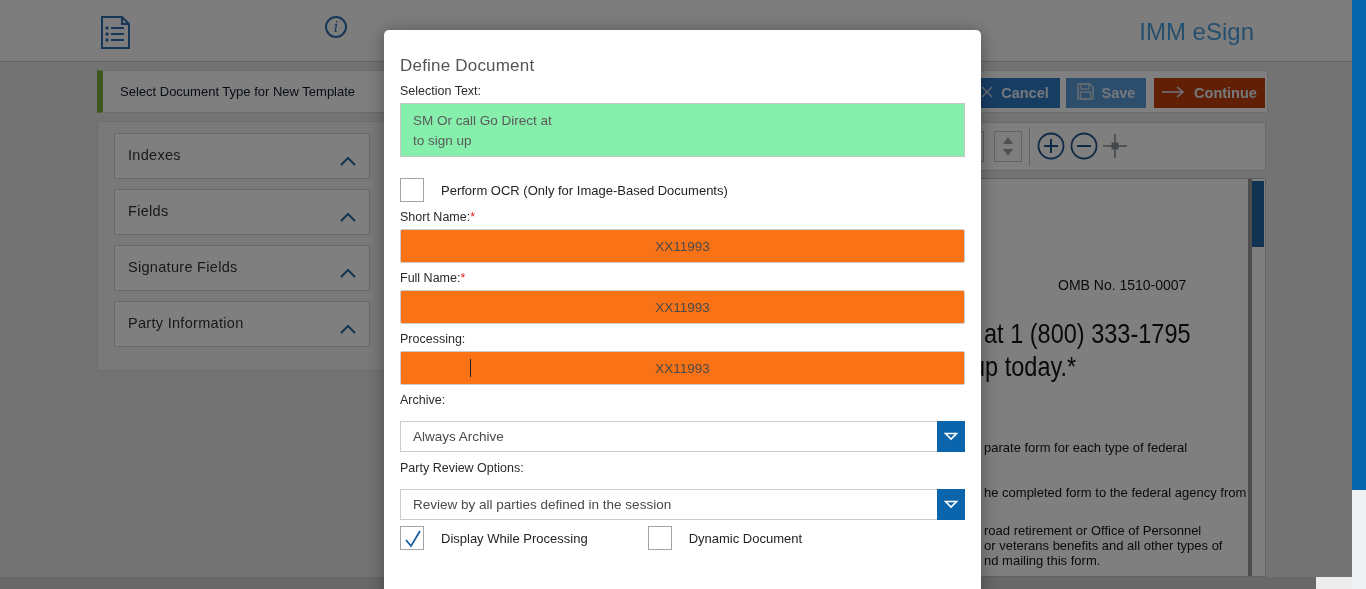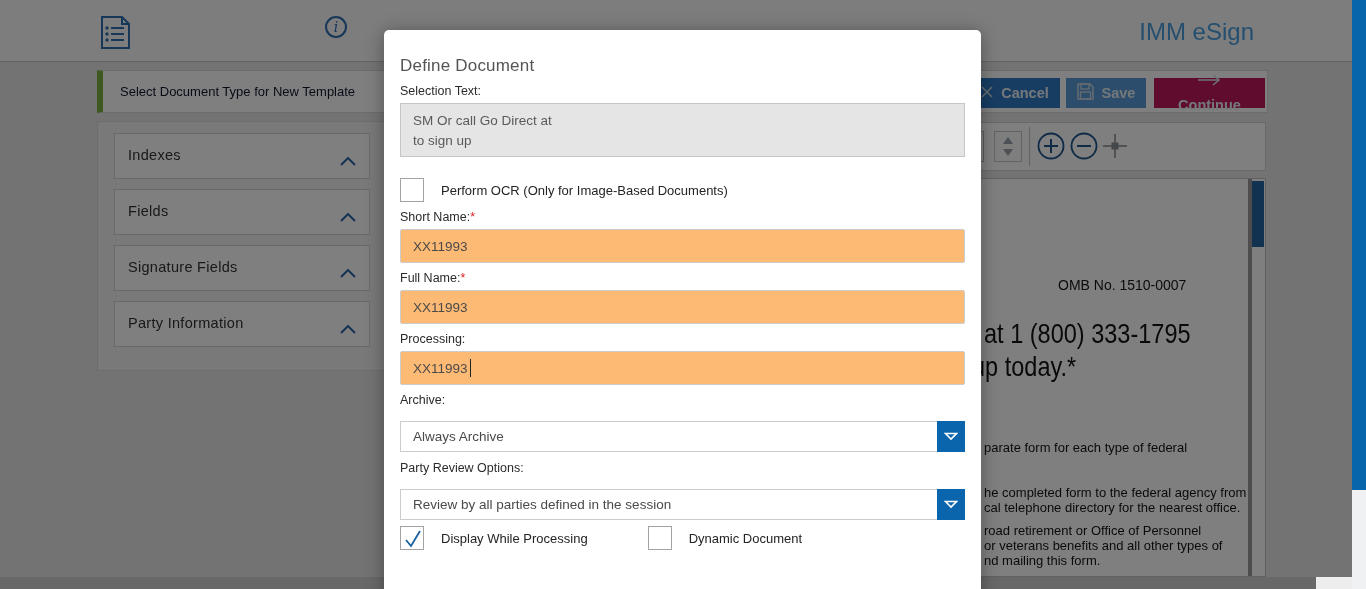--- a/index.html
+++ b/index.html
@@ -27,21 +27,21 @@
   .acc-item { position:absolute; left:16px; width:256px; height:46px; background:#fff;
               border:1px solid #d2d2d2; }
   .acc-item .lbl { position:absolute; left:13px; top:13px; font-size:14.5px; color:#333; letter-spacing:.3px; }
   .acc-item .chev { position:absolute; right:13px; top:18px; }
   .acc-1{top:11px} .acc-2{top:67px} .acc-3{top:123px} .acc-4{top:179px}
 
   .btn { position:absolute; top:78px; height:30px; color:#e9f0f7; font-size:14.5px; font-weight:700;
          display:flex; align-items:center; justify-content:center; gap:8px; }
   .btn-cancel { left:970px; width:90px;  background:#2e7ac6;text-align:center; }
   .btn-save   { left:1066px; width:80px; background:#589ad8; }
-  .btn-cont   { left:1154px; width:111px; background:#be185d;flex-direction:column; }
+  .btn-cont   { left:1154px; width:111px; background:#c2410c; }
 
   .preview-toolbar { position:absolute; left:960px; top:122px; width:306px; height:49px;
                      background:#fff; border:1px solid #d2d2d2; }
   .tb-input-frag { position:absolute; left:-10px; top:8px; width:33px; height:31px;
                    background:#fdfdfd; border:1px solid #b9b9b9; }
   .tb-spinner { position:absolute; left:33px; top:8px; width:28px; height:31px;
                 background:#fdfdfd; border:1px solid #c9c9c9; }
   .tb-spinner .up, .tb-spinner .dn { position:absolute; left:8px; width:0; height:0;
                 border-left:5px solid transparent; border-right:5px solid transparent; }
   .tb-spinner .up { top:5px; border-bottom:7px solid #9aa2aa; }
@@ -70,30 +70,30 @@
   .vscrollbar { position:absolute; right:0; top:0; width:14px; height:589px; background:#eff1f2; z-index:30; }
   .vscroll-thumb { position:absolute; left:0; top:0; width:14px; height:490px; background:#0765ac; }
 
   
   .modal { position:absolute; left:384px; top:30px; width:597px; height:600px; background:#fff;
            border-radius:5px; box-shadow:0 2px 18px rgba(0,0,0,.35); z-index:10;
            padding:14px 16px 0 16px; }
   .m-title { font-size:17px; color:#555; margin-top:12px; letter-spacing:.2px; }
   .m-label { font-size:12.5px; color:#2b2b2b; margin-top:8px; }
   .m-label .req { color:#e02020; }
-  .m-textarea { margin-top:5px; width:565px; height:54px; background:#e5e5e5; border:1px solid #c6c6c6;
+  .m-textarea { margin-top:5px; width:565px; height:54px; background:#86efac; border:1px solid #c6c6c6;
                 resize:none; font-family:"Liberation Sans",sans-serif; font-size:13.5px; color:#5a5a5a;
                 padding:7px 12px; line-height:20px; outline:none; }
   .chk-row { display:flex; align-items:center; margin-top:17px; }
   .chk { width:24px; height:24px; border:1px solid #a3a3a3; background:#fff; position:relative; flex:0 0 auto; }
   .chk svg { position:absolute; left:2px; top:2px; }
   .chk-row .chk-lbl { font-size:13px; color:#242424; margin-left:17px; }
   .m-input-wrap { position:relative; margin-top:5px; }
   .m-input { width:565px; height:34px; border:1px solid #cccccc; border-radius:2px; font-size:13.5px;
-             color:#4a4a4a; padding:0 12px; outline:none; font-family:"Liberation Sans",sans-serif; background:#fdba74; }
+             color:#4a4a4a; padding:0 12px; outline:none; font-family:"Liberation Sans",sans-serif; background:#f97316;text-align:center; }
   .caret { position:absolute; left:70px; top:8px; width:1px; height:18px; background:#222; }
   .m-select { position:relative; margin-top:14px; width:565px; height:31px; border:1px solid #cccccc;
               background:#fff; }
   .m-select .val { position:absolute; left:12px; top:7px; font-size:13.5px; color:#4a4a4a; }
   .dd-btn { position:absolute; right:-1px; top:-1px; width:28px; height:31px; background:#0a65ac;
             display:flex; align-items:center; justify-content:center; }
   .m-label.tight { margin-top:9px; }
   .bottom-checks { display:flex; align-items:center; margin-top:6px; }
   .bottom-checks .gap { width:60px; }
 </style>
@@ -220,21 +220,20 @@
 
     <div class="doc-box">
       <div class="doc-scroll-track"></div>
       <div class="doc-scroll-thumb"></div>
     </div>
     <div class="doc-omb">OMB No. 1510-0007</div>
     <div class="doc-headline doc-h1">at 1 (800) 333-1795</div>
     <div class="doc-headline doc-h2">up today.*</div>
     <div class="doc-line dl-0">parate form for each type of federal</div>
     <div class="doc-line dl-1">he completed form to the federal agency from</div>
-    <div class="doc-line dl-2">cal telephone directory for the nearest office.</div>
     <div class="doc-line dl-3">road retirement or Office of Personnel</div>
     <div class="doc-line dl-4">or veterans benefits and all other types of</div>
     <div class="doc-line dl-5">nd mailing this form.</div>
   </div>
 
   <div class="dim-overlay"></div>
   <div class="hscrollbar">
     <div class="hscroll-thumb"></div>
   </div>
   <div class="vscrollbar">

